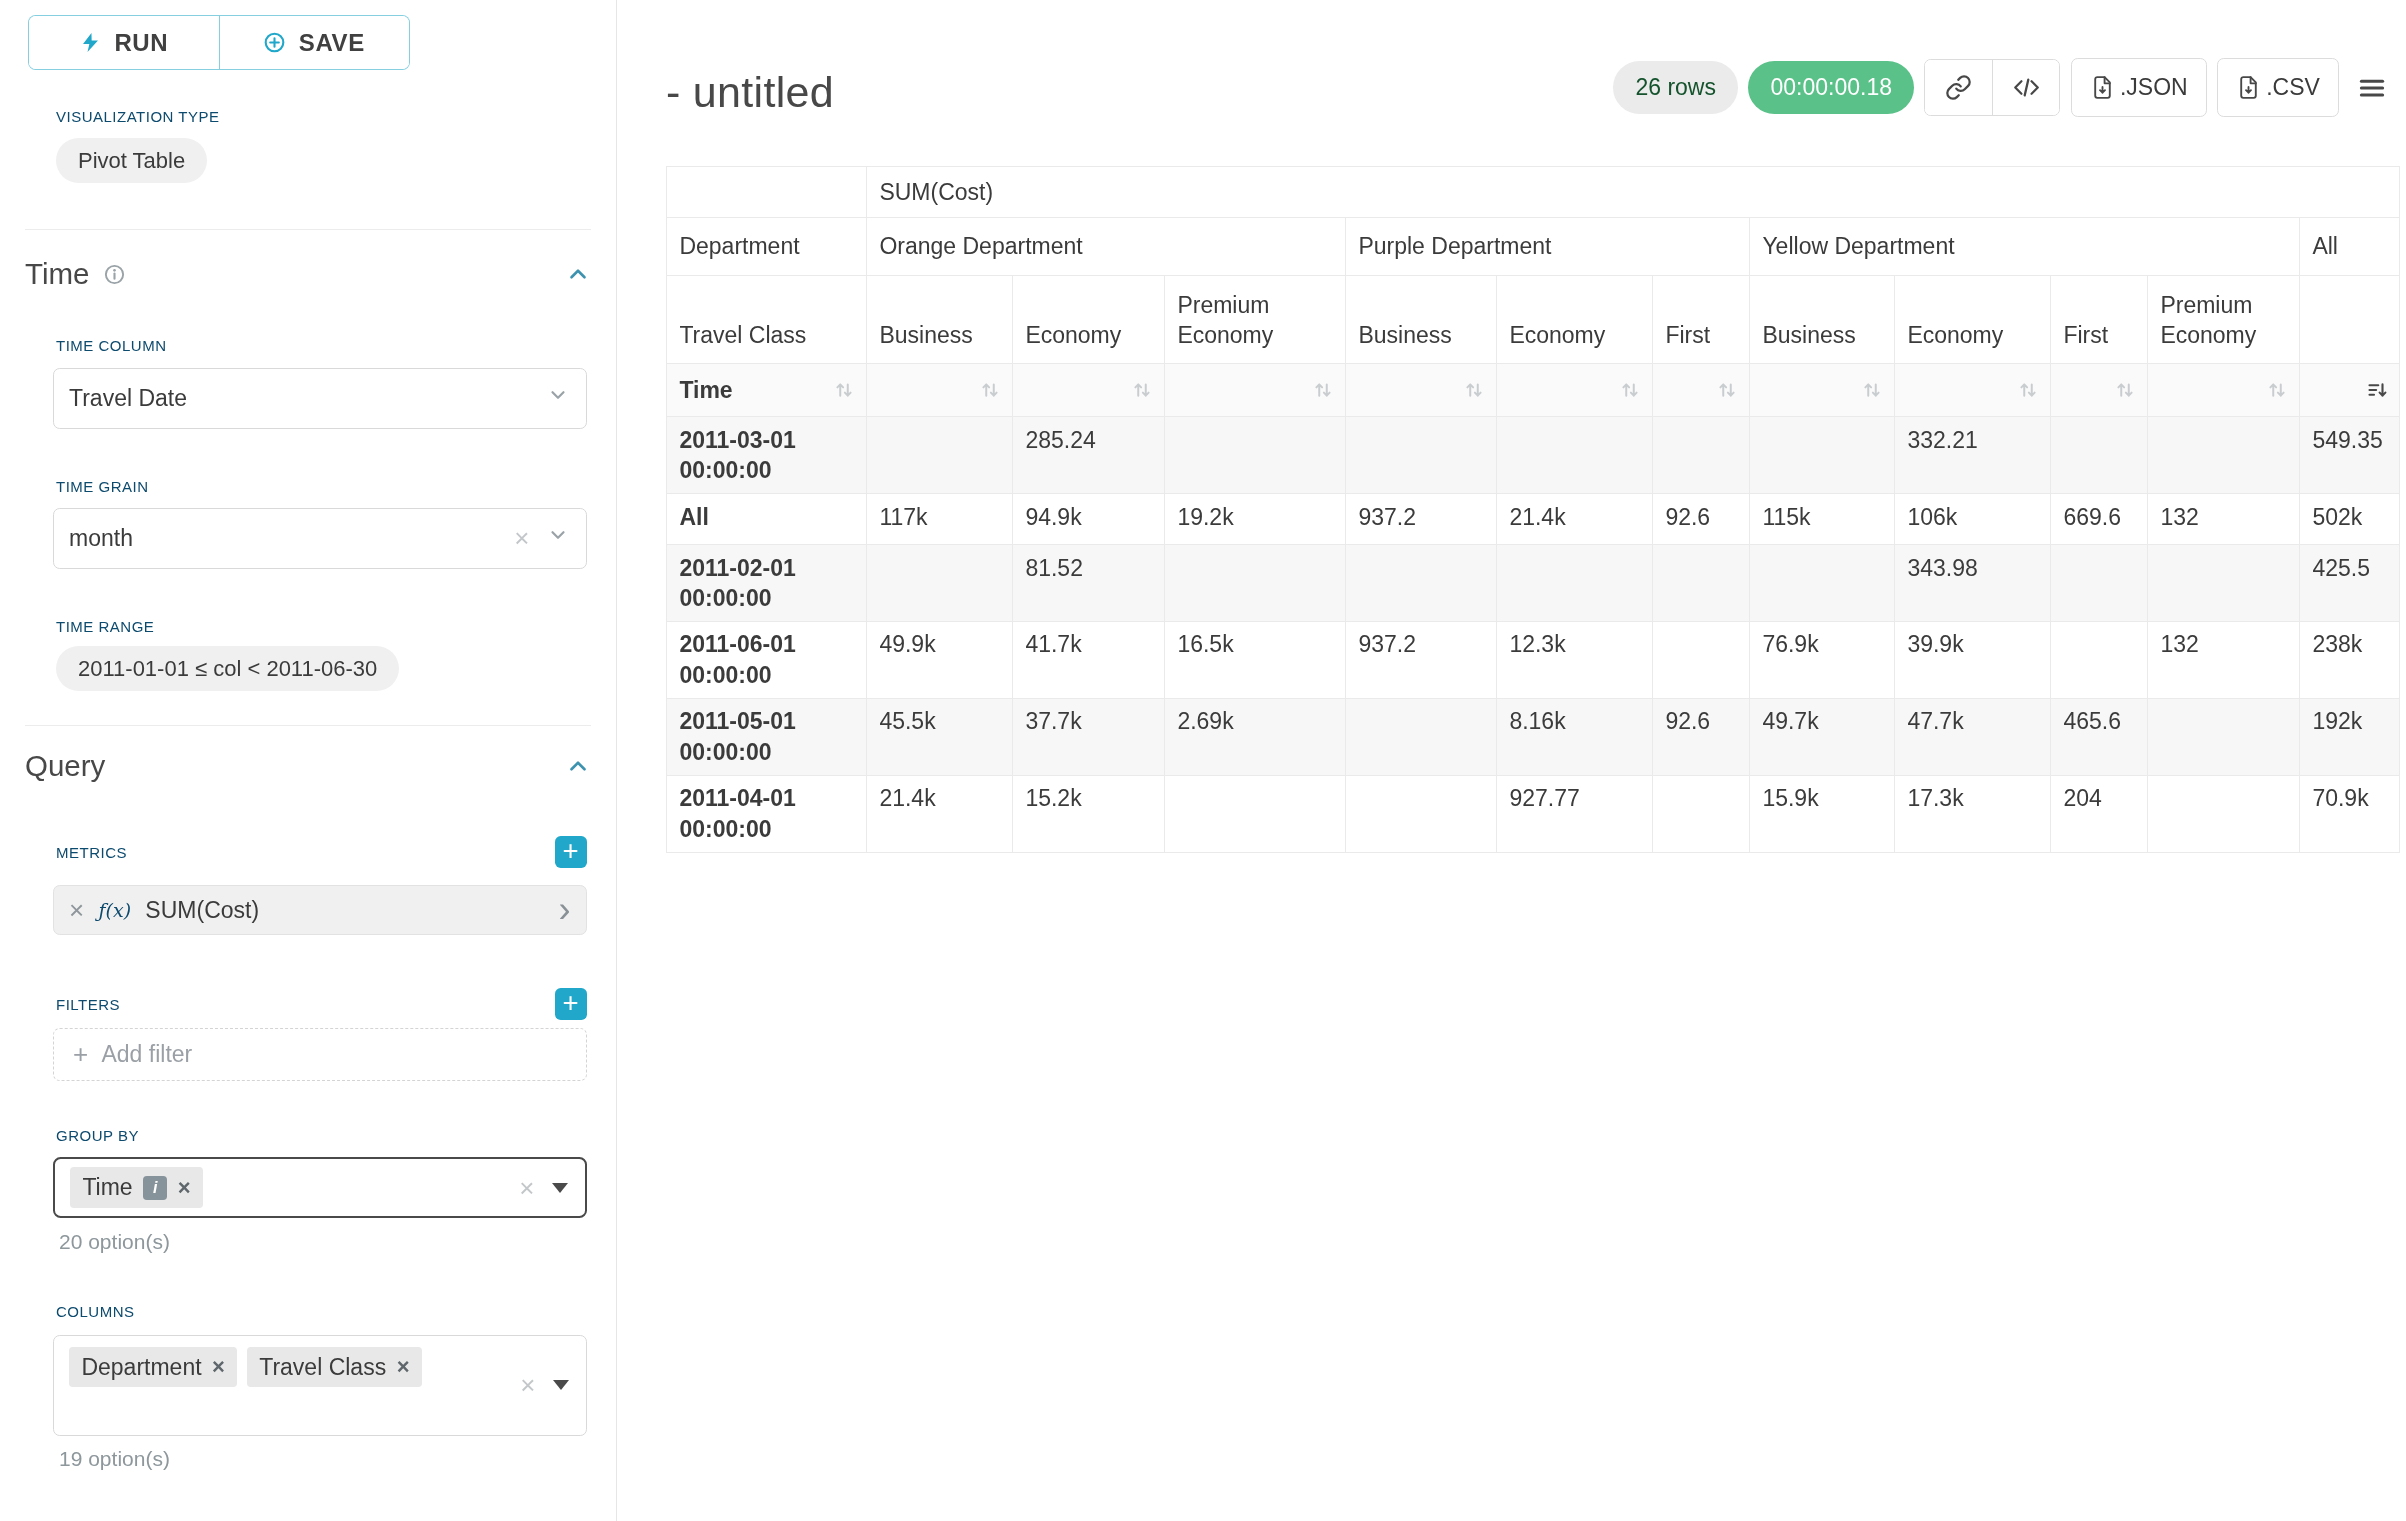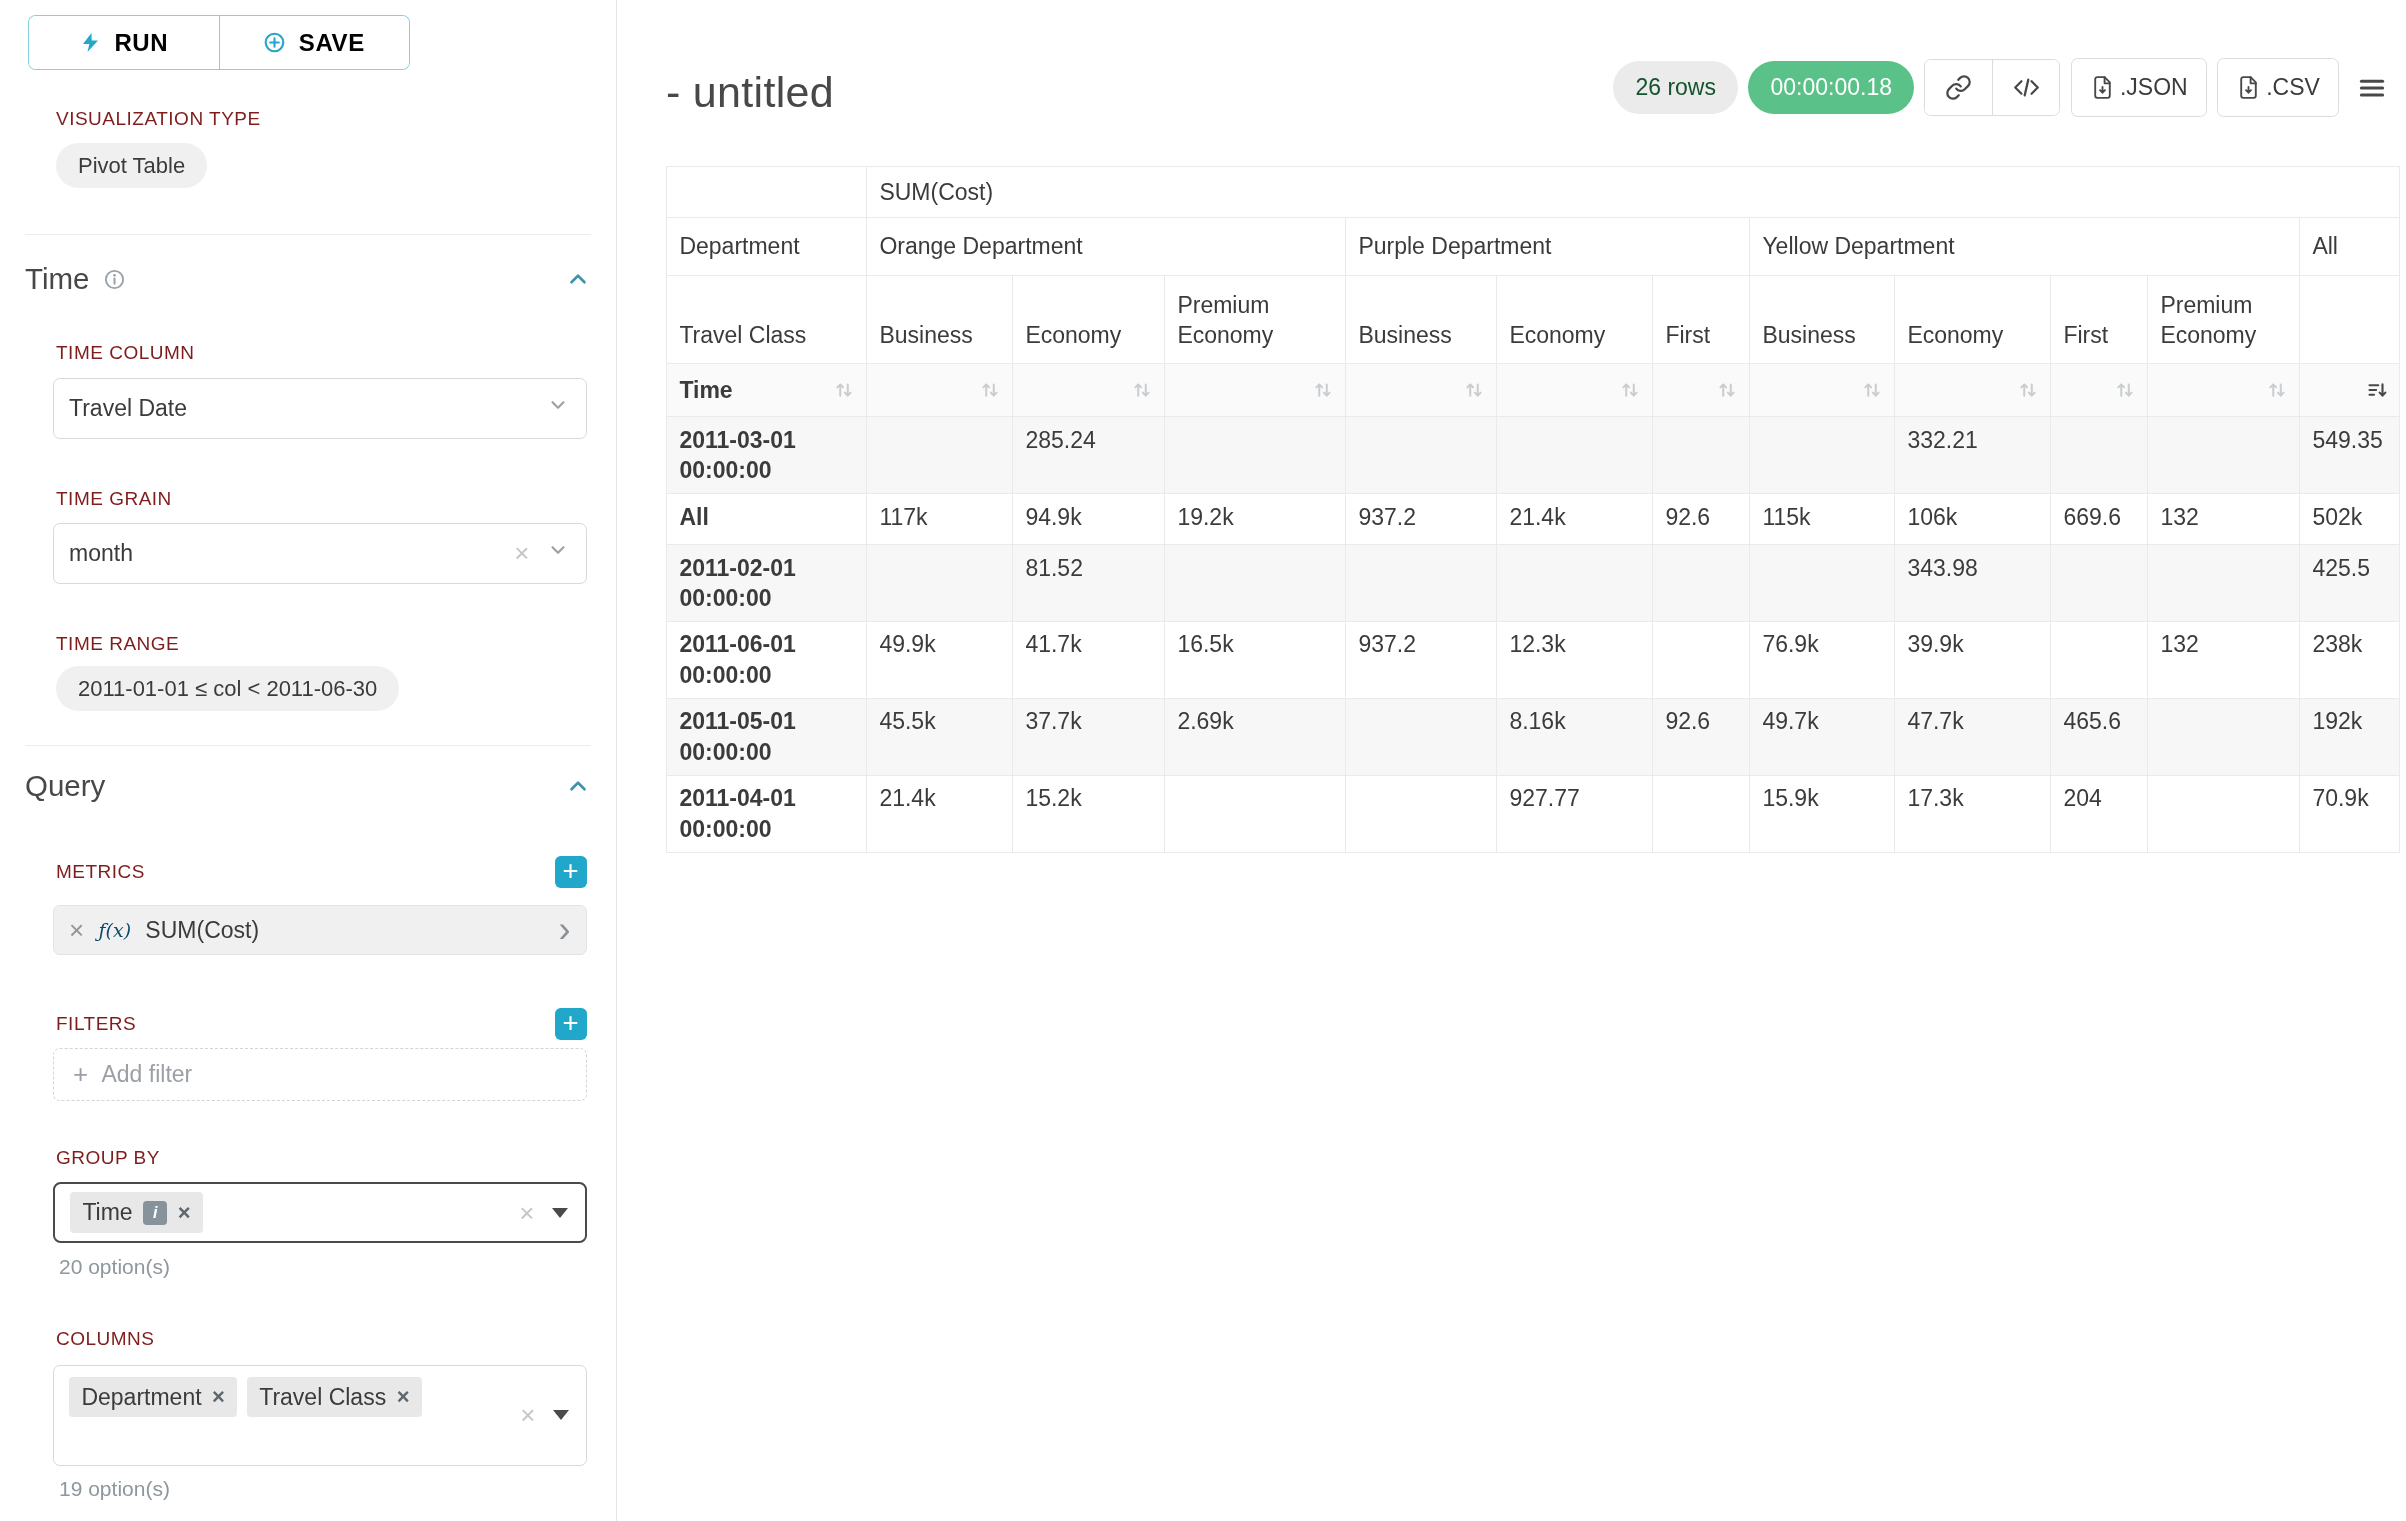--- a/index.html
+++ b/index.html
@@ -6,29 +6,29 @@
   html,body { width:2406px; height:1522px; overflow:hidden; background:#fff;
     font-family:"Liberation Sans", sans-serif; color:#3b3b3b; }
   .app { display:flex; width:2406px; height:1522px; }
 
   
   .sidebar { width:617px; min-width:617px; height:100%; border-right:1.9px solid #e6e6e6;
     padding-top:15px; overflow:hidden; background:#fff; }
   .btn-row { margin-left:27.6px; }
   .btn-group { display:inline-flex; border:1.9px solid rgba(32,167,201,0.55); border-radius:7.6px; overflow:hidden; background:#fff; }
   .btn { display:flex; align-items:center; justify-content:center; gap:12.4px; width:190px; height:53px;
-    background:#fff; border:none; color:#000000; font-size:24px; font-weight:700; letter-spacing:0.6px;
+    background:#fff; border:none; color:#404040; font-size:24px; font-weight:700; letter-spacing:0.6px;
     font-family:inherit; cursor:pointer; }
   .btn + .btn { border-left:1.9px solid rgba(32,167,201,0.55); }
 
   .clipped { height:30px; overflow:hidden; position:relative; margin:1.9px 25px 0 25px; border-bottom:1.9px solid #ececec; }
   .clipped .ch-text { position:absolute; top:-16px; left:0; font-size:29.5px; color:#484848; }
   .clipped .ch-caret { position:absolute; top:-11.4px; right:9.5px; }
 
-  .ctl-label { font-size:19px; color:#7f1d1d; letter-spacing:0.5px; margin-left:56px; font-weight:400; }
+  .ctl-label { font-size:15px; color:#0c4a6e; letter-spacing:0.5px; margin-left:56px; font-weight:400; }
   .pill { display:inline-block; background:#f0f0f0; border-radius:23px; padding:9.5px 22px;
     font-size:22px; color:#3b3b3b; margin-left:56px; }
 
   .section-header { display:flex; align-items:center; margin:46px 25px 0 25px; padding-top:27px;
     border-top:1.9px solid #ececec; }
   .sh-title { font-size:29.5px; color:#484848; }
   .sh-info { margin-left:13.3px; display:inline-flex; }
   .sh-caret { margin-left:auto; display:inline-flex; }
 
   .select { position:relative; min-height:61px; border:1.9px solid #d9d9d9; border-radius:6.7px;

